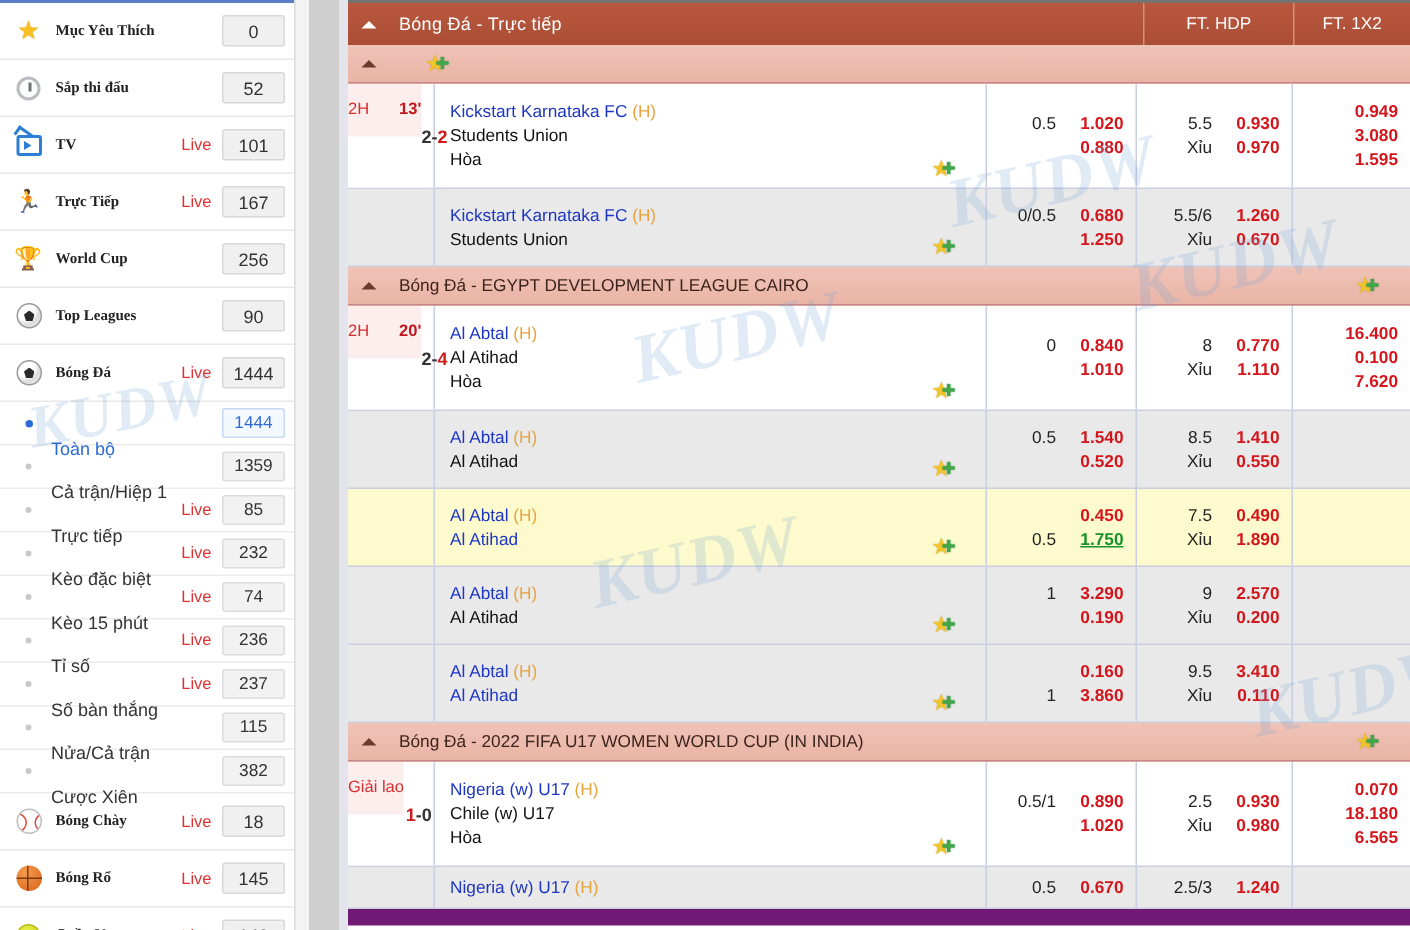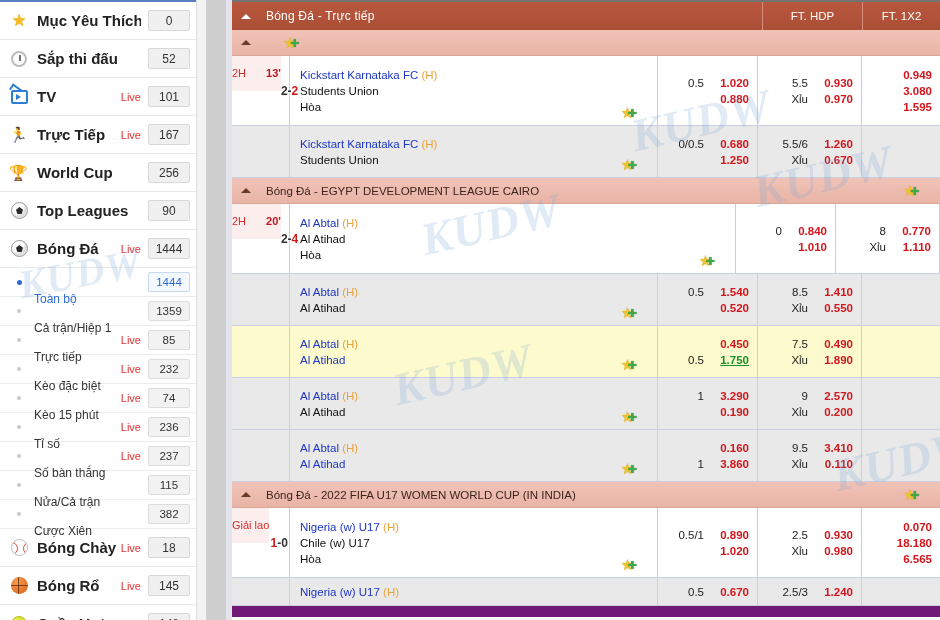--- a/index.html
+++ b/index.html
@@ -30,22 +30,22 @@
   }
   .snav-row .ico {
     width: 22px; height: 22px;
     flex: 0 0 22px;
     margin-right: 7px;
     display: flex; align-items: center; justify-content: center;
     position: relative;
   }
   .snav-row .lbl {
     flex: 1 1 auto;
-    font-size: 15px; font-weight: bold; color: #222;
-    white-space: nowrap; overflow: hidden;
+    font-size: 10px; font-weight: bold; color: #222;
+    white-space: nowrap; overflow: hidden; font-family: Liberation Serif, serif;
   }
   .snav-row .live {
     font-size: 11px; color: #e03131; margin-right: 7px;
     font-weight: normal;
   }
   .snav-row .cnt {
     min-width: 42px; height: 21px;
     background: #f0f0f0;
     border: 1px solid #d8d8d8;
     border-radius: 2px;
@@ -599,20 +599,31 @@
           <div class="oddcell c-ou">
             <div class="oddline">
               <span class="hc">8</span>
               <span class="val">0.770</span>
             </div>
             <div class="oddline">
               <span class="hc">Xỉu</span>
               <span class="val">1.110</span>
             </div>
           </div>
+          <div class="oddcell c-1x2 last">
+            <div class="oddline">
+              <span class="val">16.400</span>
+            </div>
+            <div class="oddline">
+              <span class="val">0.100</span>
+            </div>
+            <div class="oddline">
+              <span class="val">7.620</span>
+            </div>
+          </div>
         </div>
         <div class="mrow alt" style="min-height: 52px;">
           <div class="timecell empty" style="background: transparent;"></div>
           <div class="teams">
             <div class="tm link">Al Abtal <span class="h">(H)</span></div>
             <div class="tm">Al Atihad</div>
           </div>
           <div class="starcell">
             <span class="mstar"><span class="s1">★</span><span class="s2">✚</span></span>
           </div>

